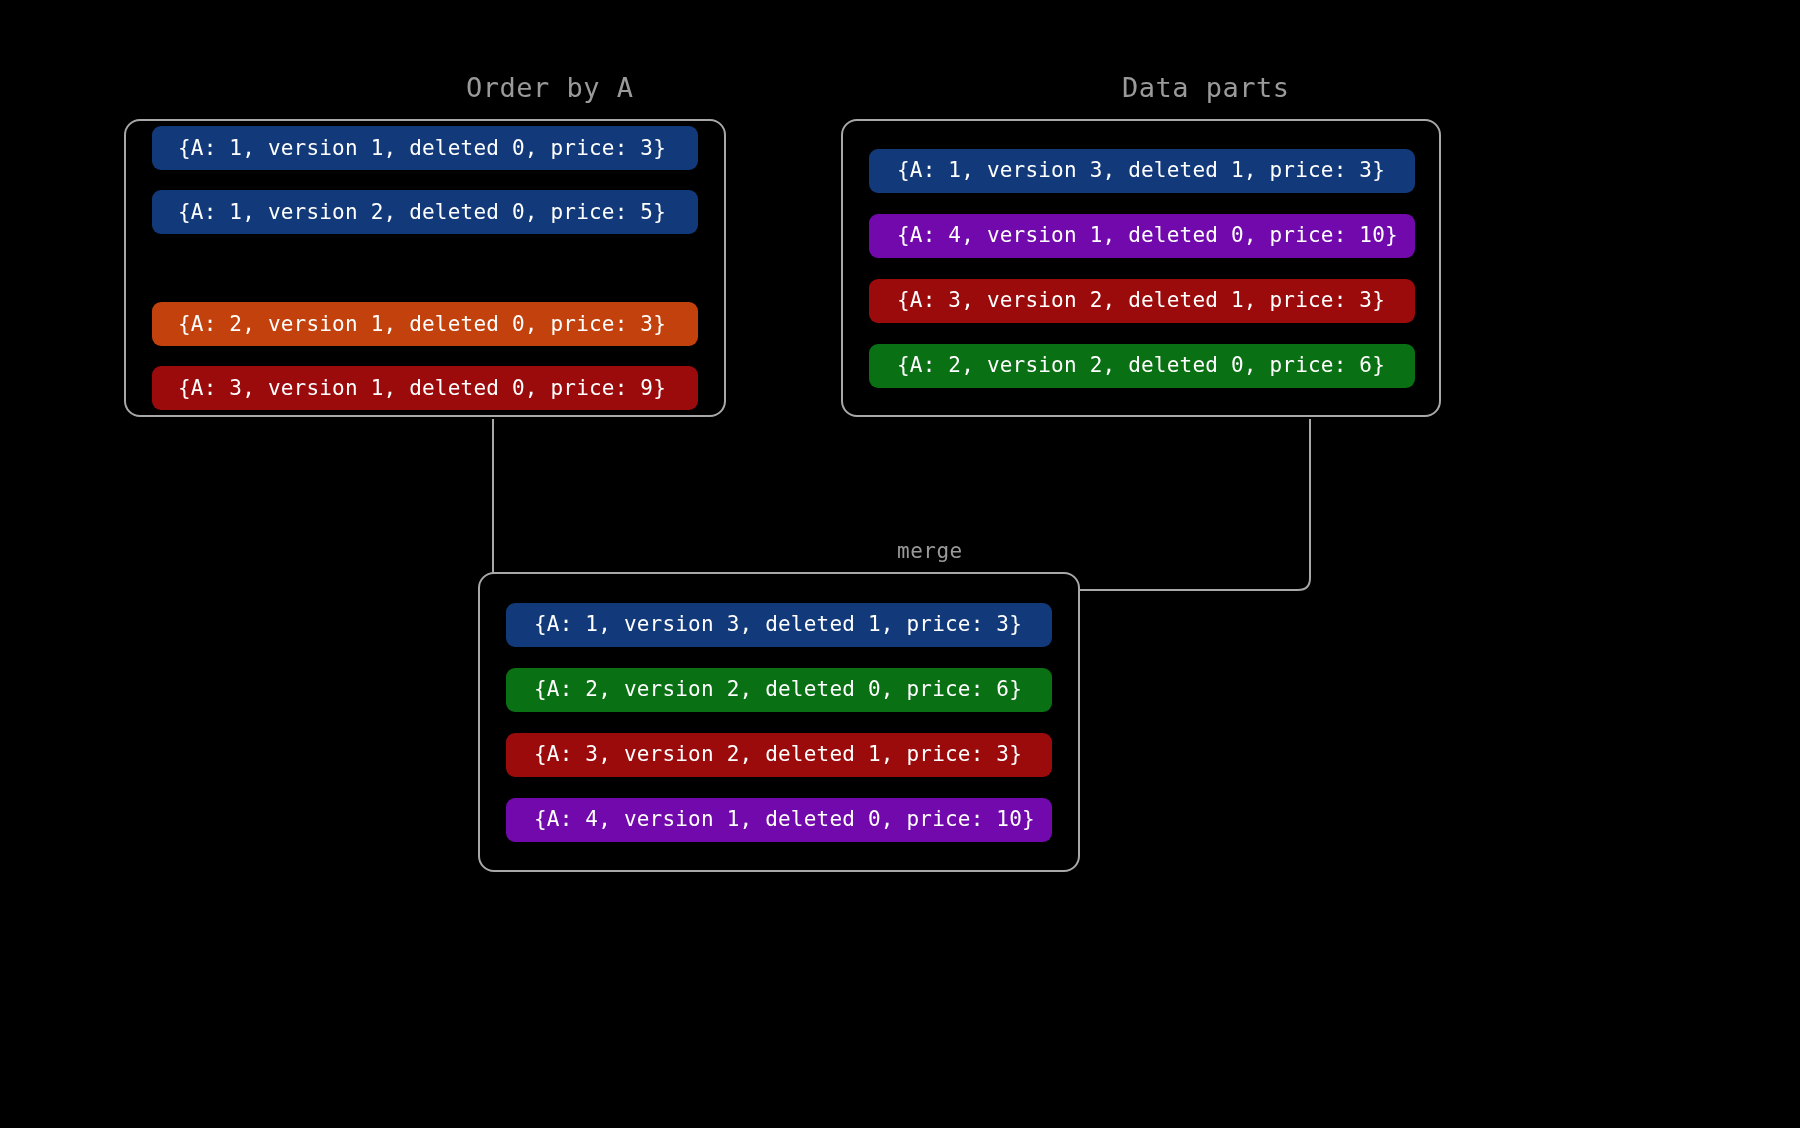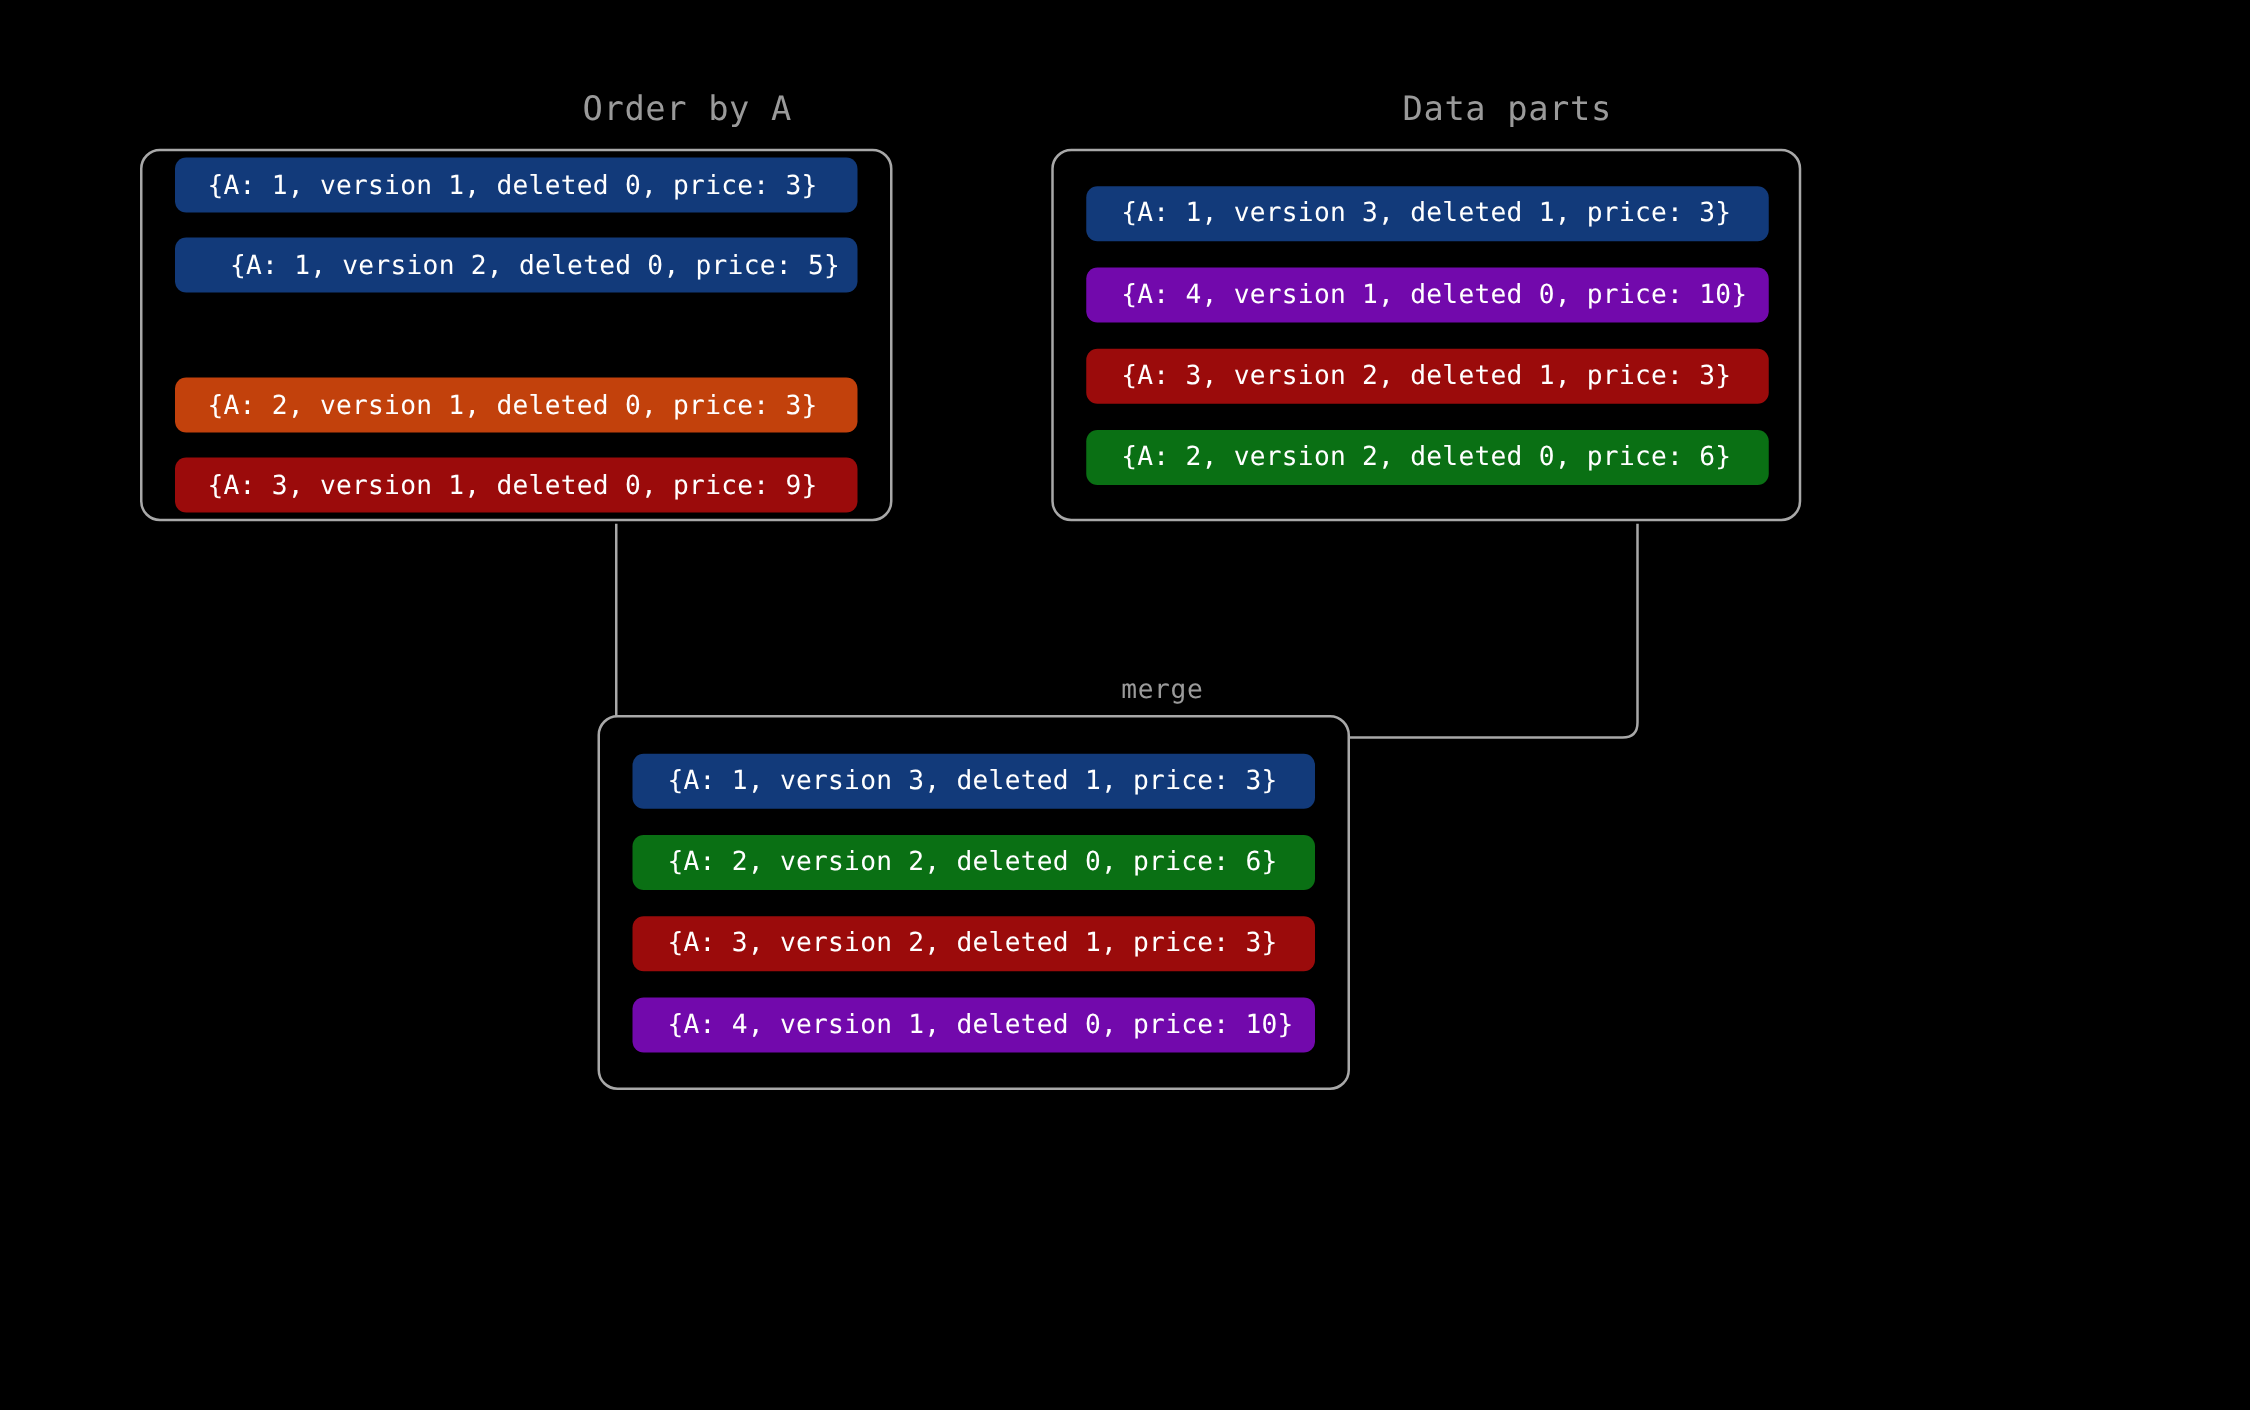--- a/index.html
+++ b/index.html
@@ -68,21 +68,21 @@
     letter-spacing: 0.2px;
     white-space: nowrap;
     display: flex;
     align-items: center;
     box-sizing: border-box;
     font-family: "DejaVu Sans Mono", "Liberation Mono", monospace;
   }
 
   
   #panel-order {
-    left: 112px;
+    left: 124px;
     top: 119px;
     width: 602px;
     height: 298px;
     padding: 0 26px;
   }
   #panel-order .chip {
     height: 44px;
     padding-left: 26px;
     padding-right: 14px;
     width: 546px;
@@ -151,21 +151,21 @@
     <path d="M 889 645 L 897 661 L 905 645" fill="none" stroke="#a8a8a8" stroke-width="2" stroke-linejoin="miter"></path>
   </svg>
 
   <div class="panel-title" style="left:420px; top:72px;">Order by A</div>
 
   <div class="panel" id="panel-order">
     <div class="rows">
       <div class="chip" style="background:#123a7a;">
         <span>{A: 1, version 1, deleted 0, price: 3}</span>
       </div>
-      <div class="chip" style="background:#123a7a;justify-content:flex-end;">
+      <div class="chip" style="background:#123a7a;">
         <span>{A: 1, version 2, deleted 0, price: 5}</span>
       </div>
       <div class="chip" style="background:#c2410c;margin-top:48px;">
         <span>{A: 2, version 1, deleted 0, price: 3}</span>
       </div>
       <div class="chip" style="background:#9b0b0b;">
         <span>{A: 3, version 1, deleted 0, price: 9}</span>
       </div>
     </div>
   </div>

